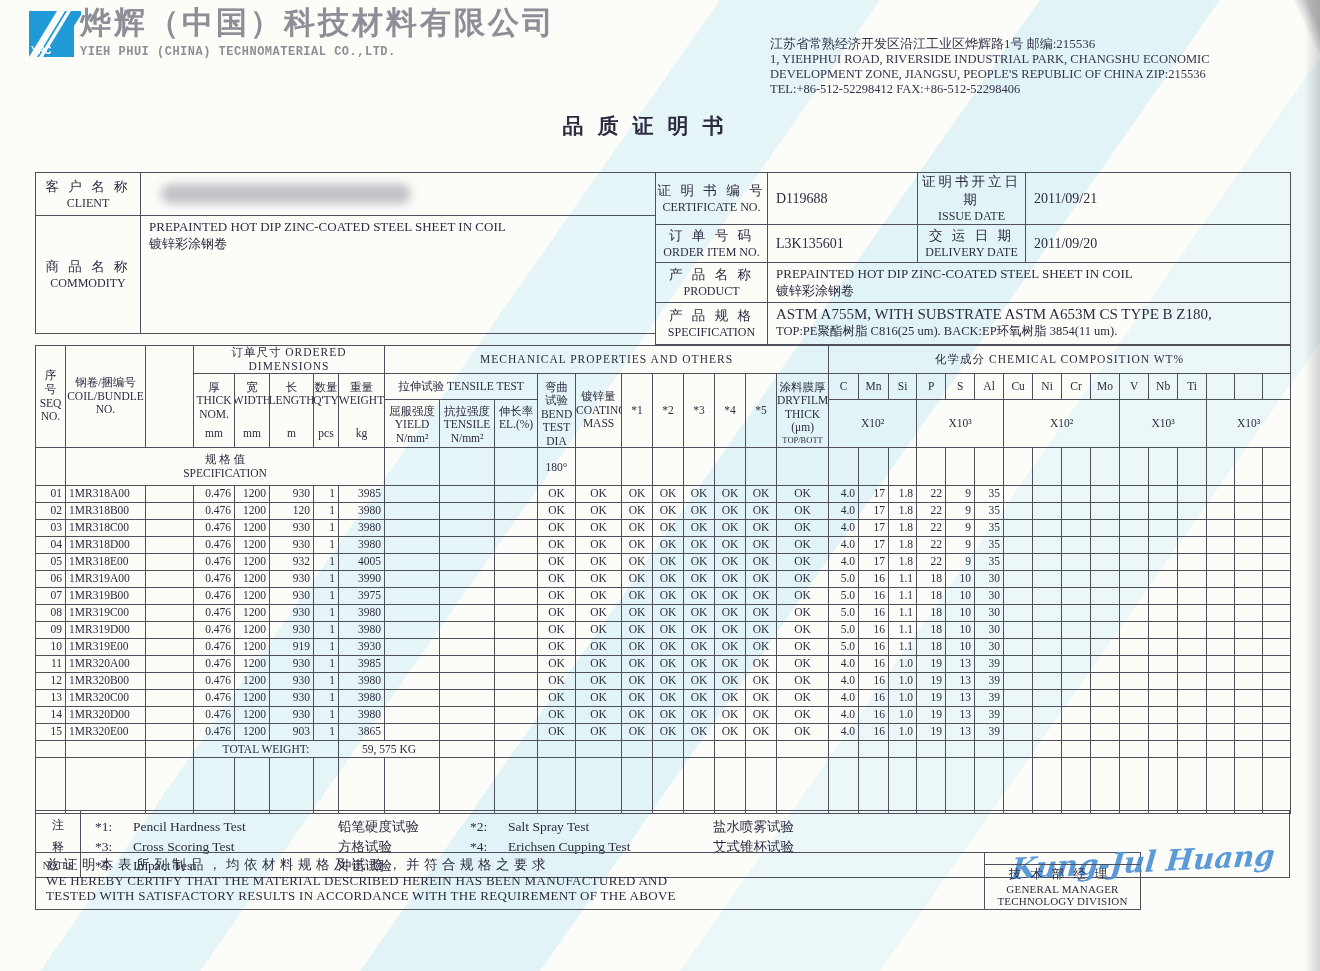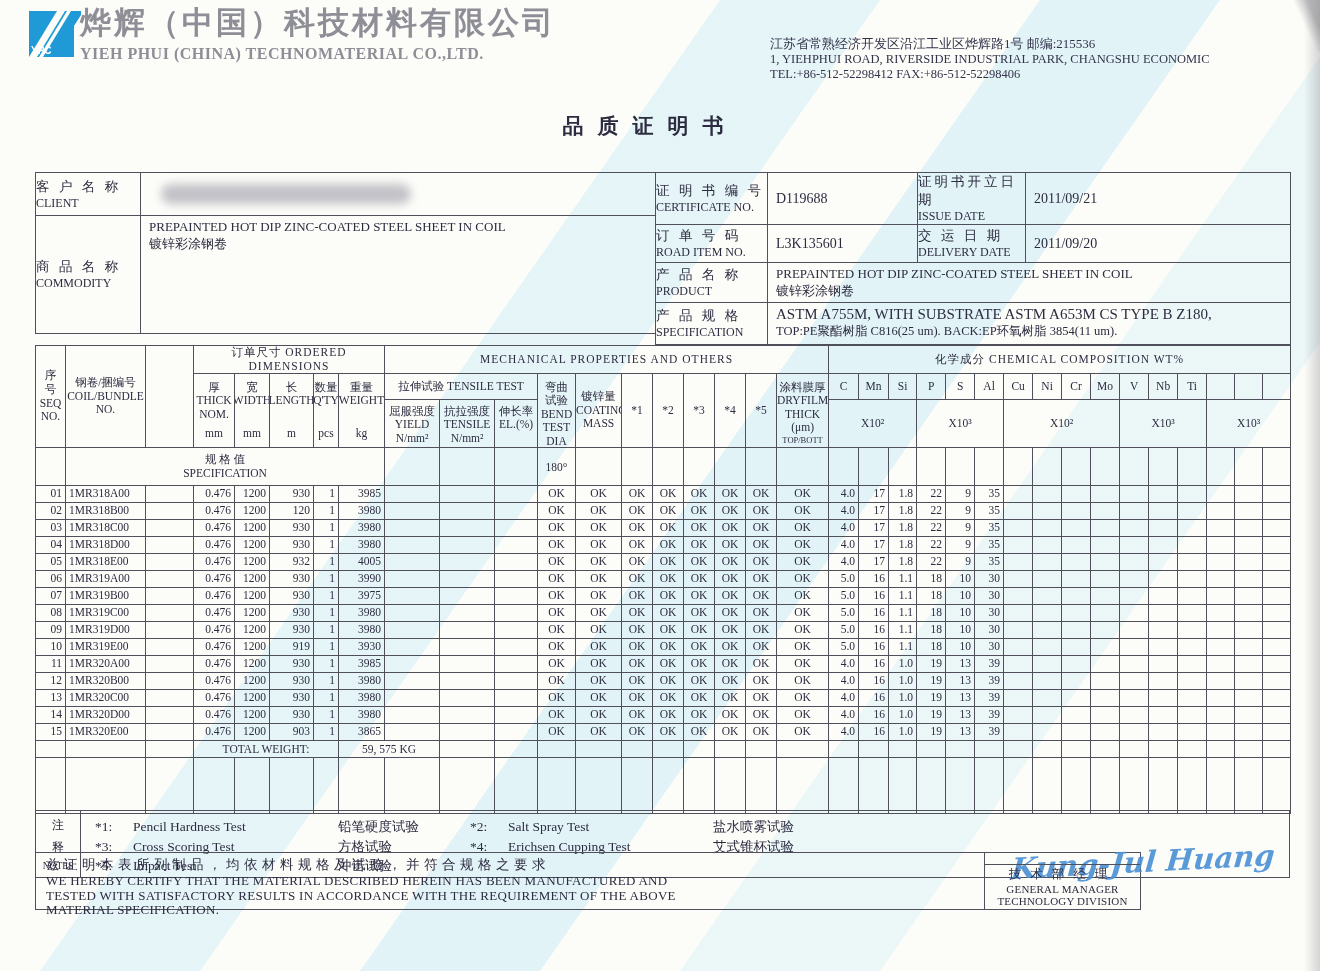--- a/index.html
+++ b/index.html
@@ -14,36 +14,36 @@
   .edge-right { position:absolute; right:0; top:0; width:16px; height:100%; z-index:2;
     background: linear-gradient(to right, rgba(0,0,0,0), rgba(110,110,115,.28)); }
   .corner-tr { position:absolute; right:0; top:0; width:26px; height:52px; z-index:2;
     background: linear-gradient(245deg, rgba(110,110,118,.45) 0 26%, rgba(0,0,0,0) 55%); }
   .content { position: relative; z-index: 1; width: 100%; height: 100%; color: #2c2c40; }
 
   
   .logo { position: absolute; left: 28px; top: 6px; }
   .company { position: absolute; left: 80px; top: 2px; color: #8e8e96; }
   .company .cn { font-size: 31px; font-weight: bold; letter-spacing: 3px; font-family: "Liberation Sans", sans-serif; }
-  .company .en { font-size: 16px; font-weight: bold; letter-spacing: .5px; margin-top: 1px; font-family: Liberation Serif, serif; }
+  .company .en { font-size: 12px; font-weight: bold; letter-spacing: .5px; margin-top: 1px; font-family: Liberation Mono, monospace; }
   .address { position: absolute; left: 770px; top: 36px; font-size: 12.5px; line-height: 1.22; color: #33334c; }
   .address .cn { font-size: 13px; }
 
   
   .title { position: absolute; left: 0; top: 112px; width: 1300px; text-align: center; }
   .title .cn { font-size: 21px; font-weight: bold; letter-spacing: 14px; }
   .title .en { font-size: 22px; font-weight: bold; letter-spacing: 2px; margin-top: 1px; }
 
   
   table { border-collapse: collapse; table-layout: fixed; }
   .info { position: absolute; }
   .info td { border: 1px solid #50505c; vertical-align: middle; }
   .info-left { left: 35px; top: 172px; width: 620px; }
   .info-right { left: 655px; top: 172px; width: 635px; }
-  .lbl { text-align: left; }
+  .lbl { text-align: center; }
   .lbl .cn { font-size: 13.5px; letter-spacing: 3px; }
   .lbl .en { font-size: 12px; letter-spacing: 0; }
   .val { font-size: 13px; padding: 2px 8px; vertical-align: middle; }
   .val.topv { vertical-align: top; padding-top: 3px; }
   .val .cn2 { font-size: 13px; }
   .blur-blob { width: 250px; height: 20px; margin-left: 12px; border-radius: 10px;
     background: rgba(125,125,140,.45); filter: blur(5px); }
 
   
   .main { position: absolute; left: 35px; top: 345px; width: 1255px; border: 1.5px solid #50505c; }
@@ -106,20 +106,21 @@
         <text x="3" y="48" font-family="Liberation Sans, sans-serif" font-size="10" font-weight="bold" fill="#ffffff">YPC</text>
       </svg>
     </div>
     <div class="company">
       <div class="cn">烨辉（中国）科技材料有限公司</div>
       <div class="en">YIEH PHUI (CHINA) TECHNOMATERIAL CO.,LTD.</div>
     </div>
     <div class="address">
       <div class="cn">江苏省常熟经济开发区沿江工业区烨辉路1号 邮编:215536</div>
       <div>1, YIEHPHUI ROAD, RIVERSIDE INDUSTRIAL PARK, CHANGSHU ECONOMIC</div>
+      <div>DEVELOPMENT ZONE, JIANGSU, PEOPLE'S REPUBLIC OF CHINA ZIP:215536</div>
       <div>TEL:+86-512-52298412  FAX:+86-512-52298406</div>
     </div>
 
     <div class="title">
       <div class="cn">品质证明书</div>
     </div>
 
     <table class="info info-left">
       <colgroup>
           <col style="width:105px">
@@ -164,21 +165,21 @@
         <td class="val" style="font-size:14px">D119688</td>
         <td class="lbl">
           <div class="cn">证明书开立日期</div>
           <div class="en">ISSUE DATE</div>
         </td>
         <td class="val" style="font-size:14px">2011/09/21</td>
       </tr>
       <tr style="height:38px">
         <td class="lbl">
           <div class="cn">订 单 号 码</div>
-          <div class="en">ROAD ITEM NO.</div>
+          <div class="en">ORDER ITEM NO.</div>
         </td>
         <td class="val" style="font-size:14px">L3K135601</td>
         <td class="lbl">
           <div class="cn">交 运 日 期</div>
           <div class="en">DELIVERY DATE</div>
         </td>
         <td class="val" style="font-size:14px">2011/09/20</td>
       </tr>
       <tr style="height:35px">
         <td class="lbl">
@@ -1021,21 +1022,20 @@
             </span>
         </div>
       </div>
     </div>
 
     <div class="cert">
       <div class="cert-text">
         <div class="cn">兹证明本表所列制品，均依材料规格及试验，并符合规格之要求</div>
         <div class="en">WE HEREBY CERTIFY THAT THE MATERIAL  DESCRIBED  HEREIN  HAS BEEN  MANUFACTURED  AND</div>
         <div class="en">TESTED WITH SATISFACTORY RESULTS IN ACCORDANCE WITH THE REQUIREMENT  OF  THE  ABOVE</div>
-        <div class="en">MATERIAL SPECIFICATION.</div>
       </div>
       <div class="sign-cell">
         <div class="signature">Kung-Jul Huang</div>
         <div class="sign-bottom">
           <div class="cn">技术部经理</div>
           <div class="en">GENERAL MANAGER TECHNOLOGY DIVISION</div>
         </div>
       </div>
     </div>
 

